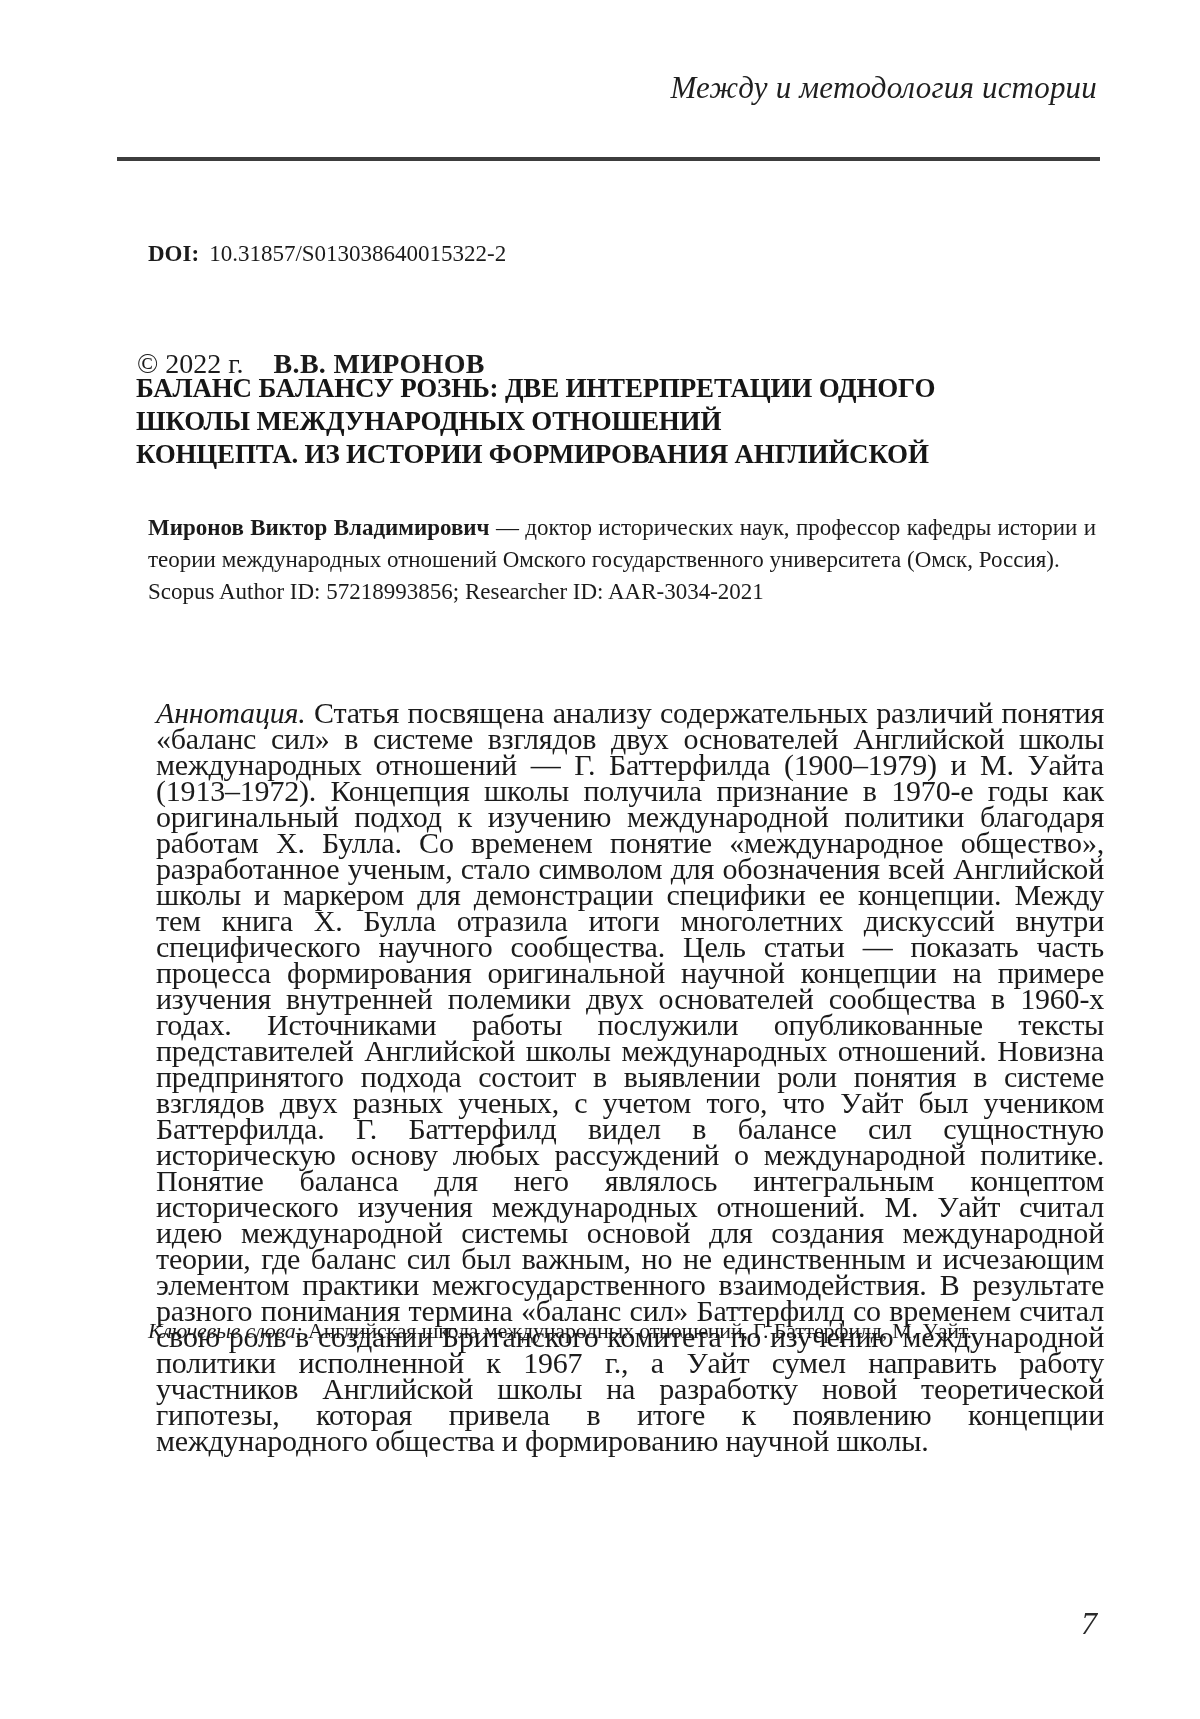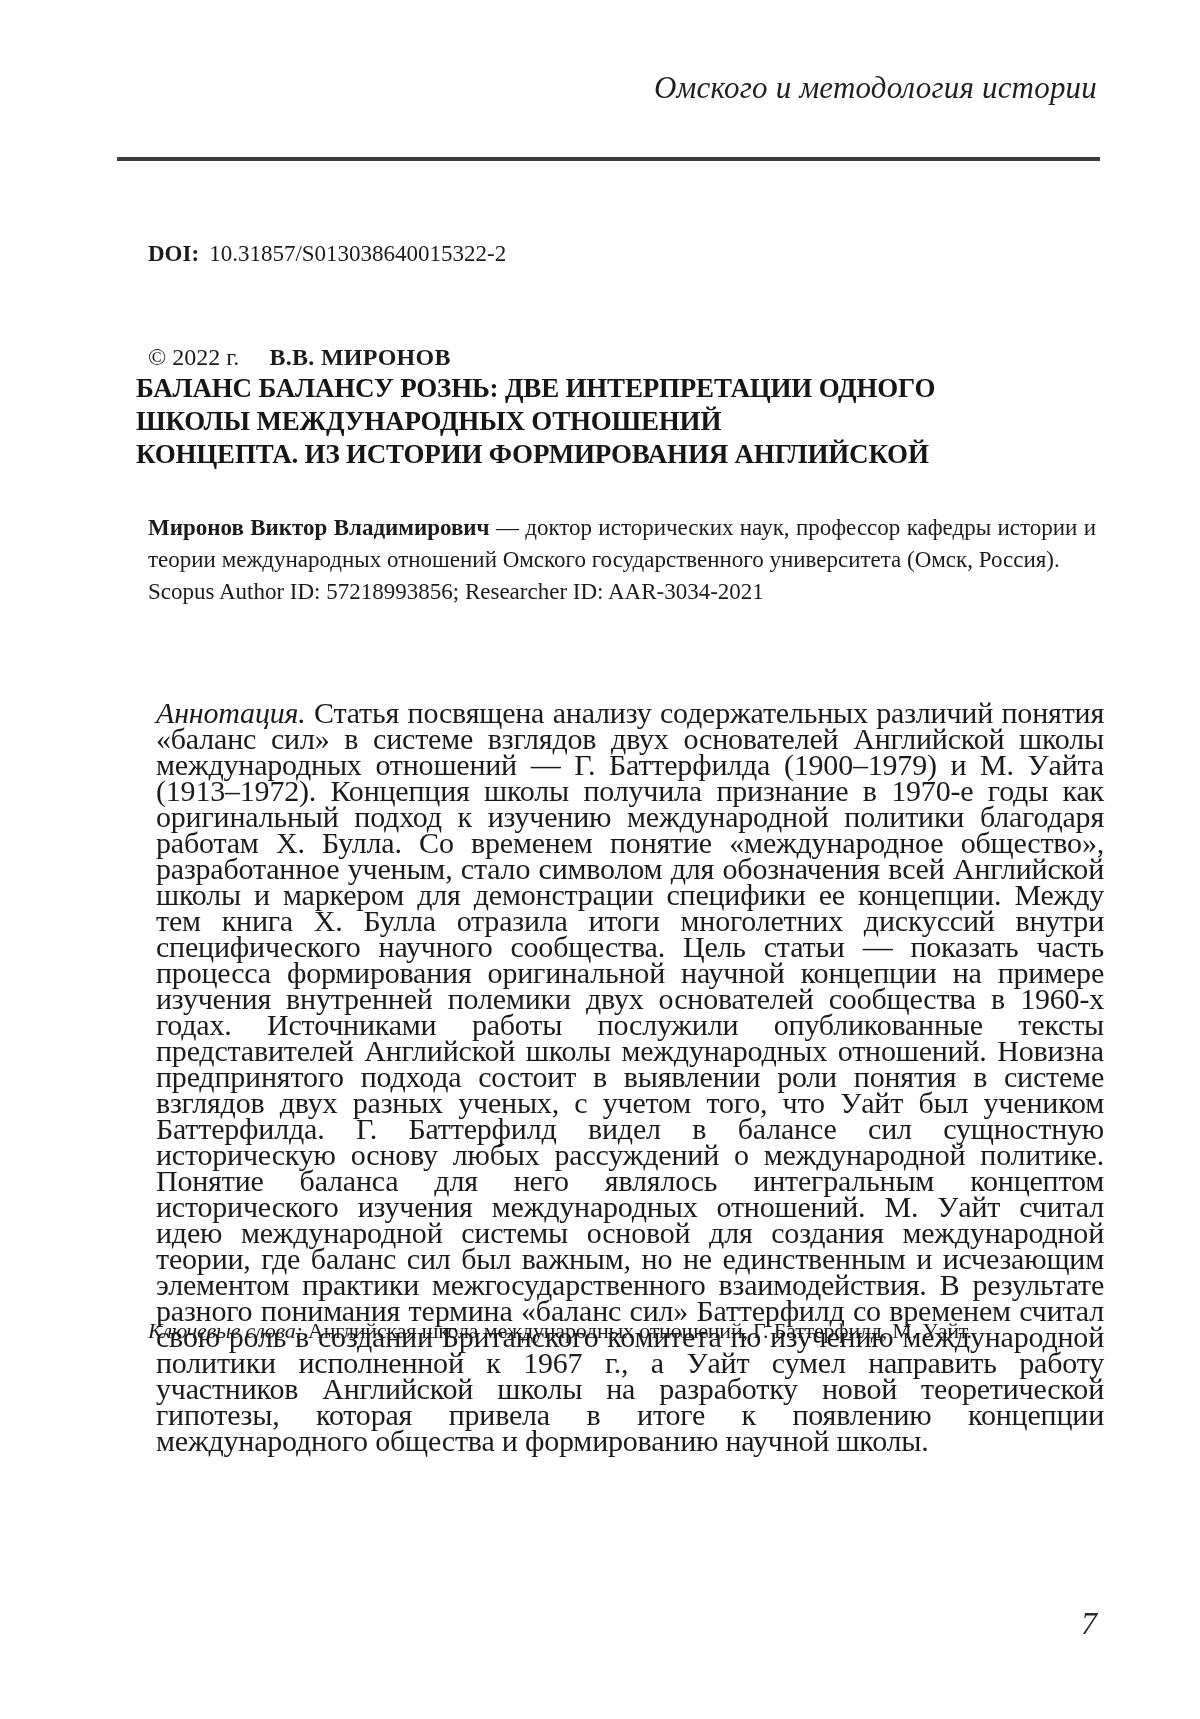--- a/index.html
+++ b/index.html
@@ -37,22 +37,22 @@
     position: absolute;
     top: 218px;
     left: 148px;
     font-size: 23px;
   }
   .doi-label { font-weight: bold; }
   .doi-value { margin-left: 10px; }
   .copyright-line {
     position: absolute;
     top: 320px;
-    left: 148px;
-    font-size: 24px;
+    left: 137px;
+    font-size: 28px;
   }
   .author-caps {
     font-weight: bold;
     margin-left: 30px;
     letter-spacing: 0.3px;
   }
   .article-title {
     position: absolute;
     top: 372px;
     left: 136px;
@@ -102,21 +102,21 @@
     top: 1605px;
     right: 103px;
     font-size: 32px;
     font-style: italic;
     color: #2a2a2a;
   }
 </style>
 </head>
 <body>
 
-<div class="running-head">Омского и методология истории</div>
+<div class="running-head">Между и методология истории</div>
 
 <div class="header-rule"></div>
 
 <p class="doi-line"><span class="doi-label">DOI:</span><span class="doi-value">10.31857/S013038640015322-2</span></p>
 
 <p class="copyright-line"><span>© 2022 г.</span><span class="author-caps">В.В. МИРОНОВ</span></p>
 
 <h1 class="article-title">
   <div>БАЛАНС БАЛАНСУ РОЗНЬ: ДВЕ ИНТЕРПРЕТАЦИИ ОДНОГО</div>
   <div>ШКОЛЫ МЕЖДУНАРОДНЫХ ОТНОШЕНИЙ</div>

